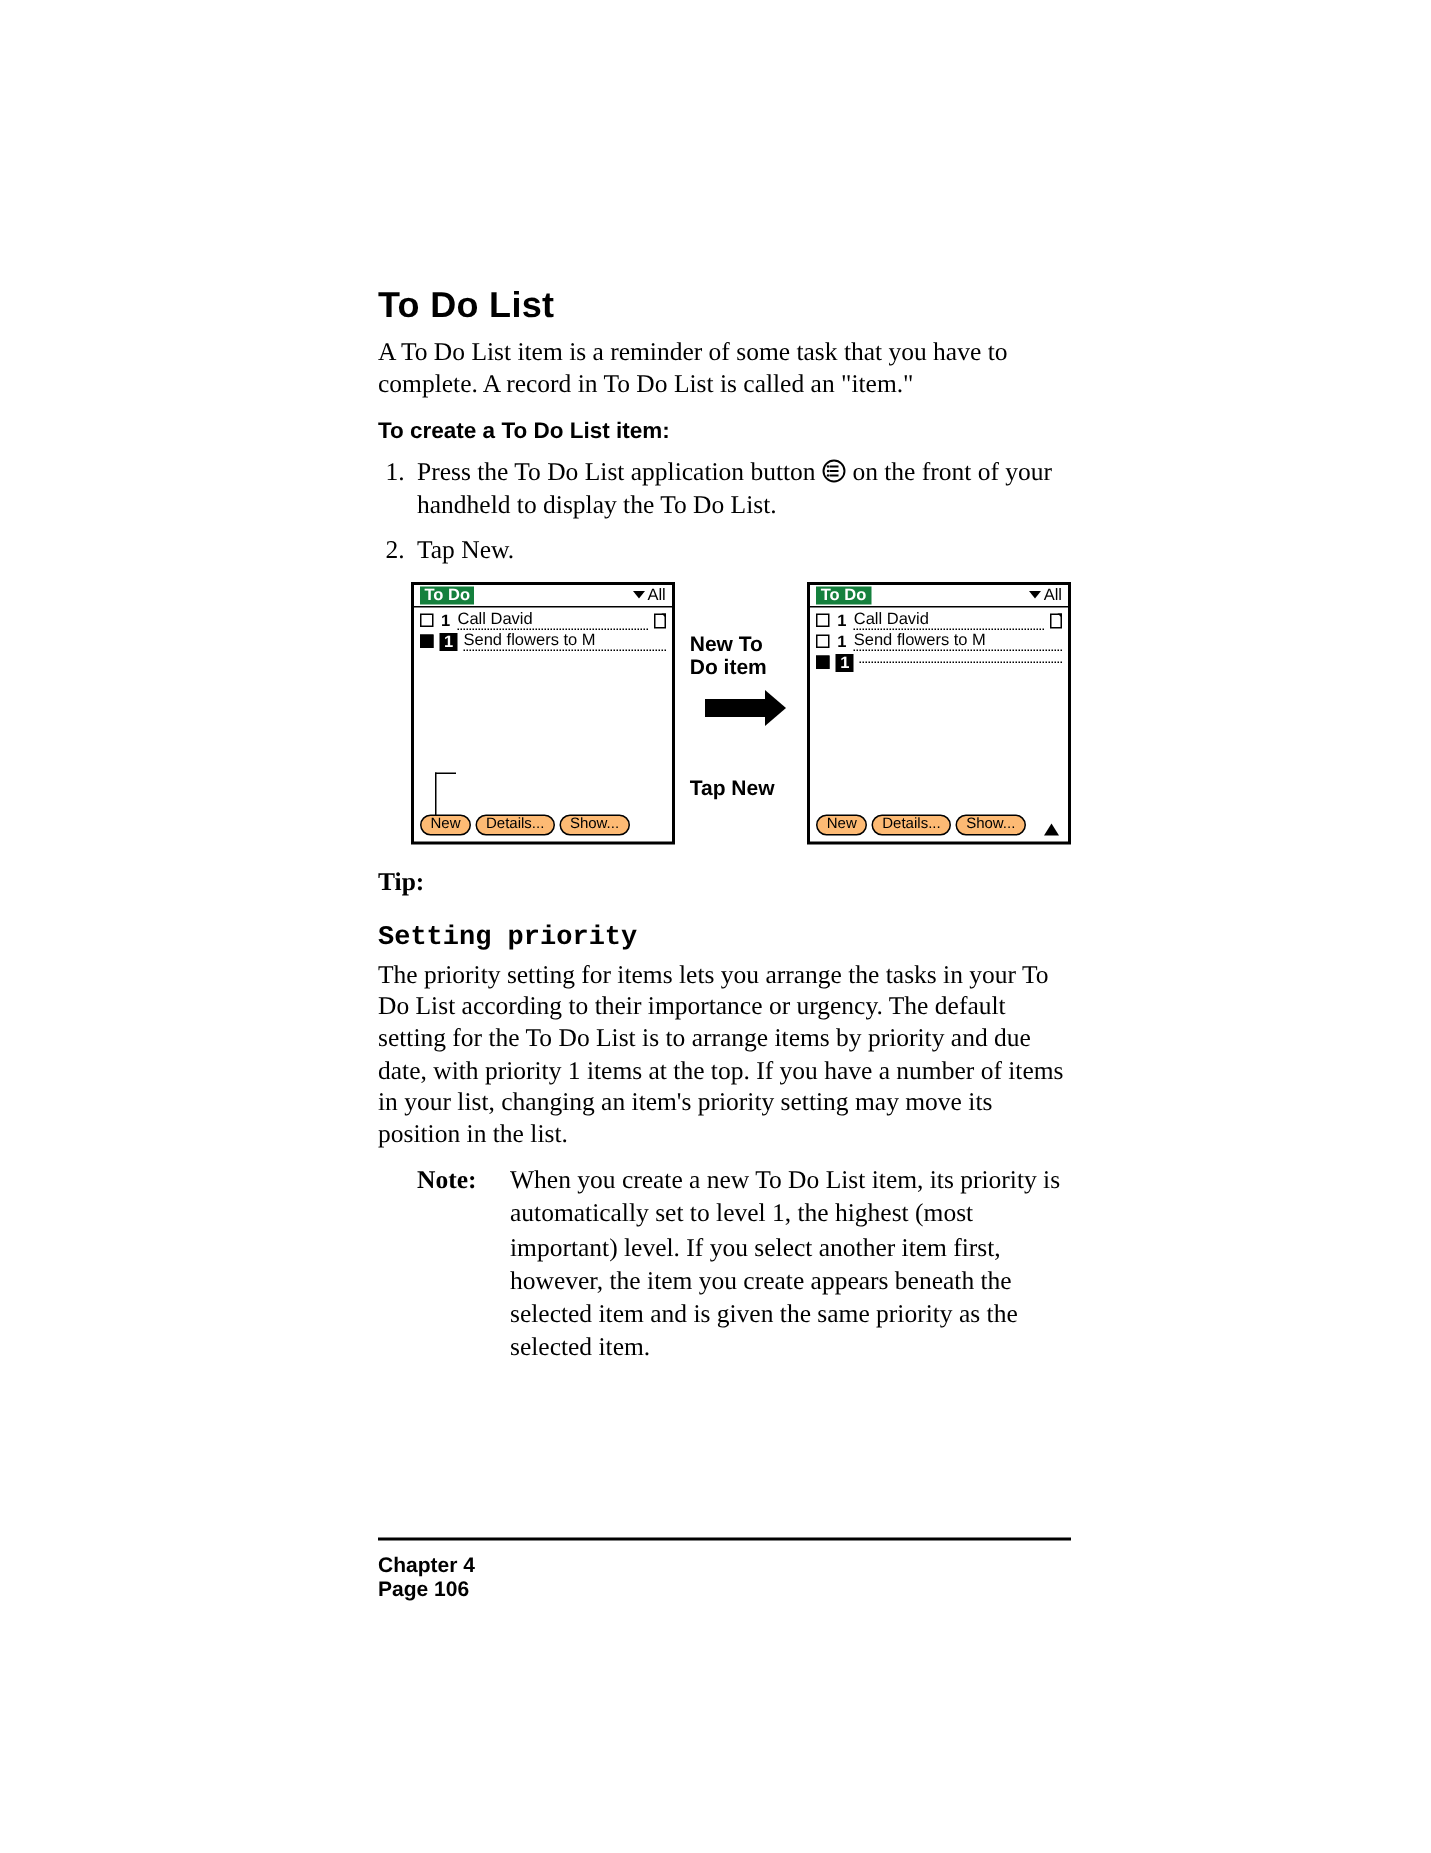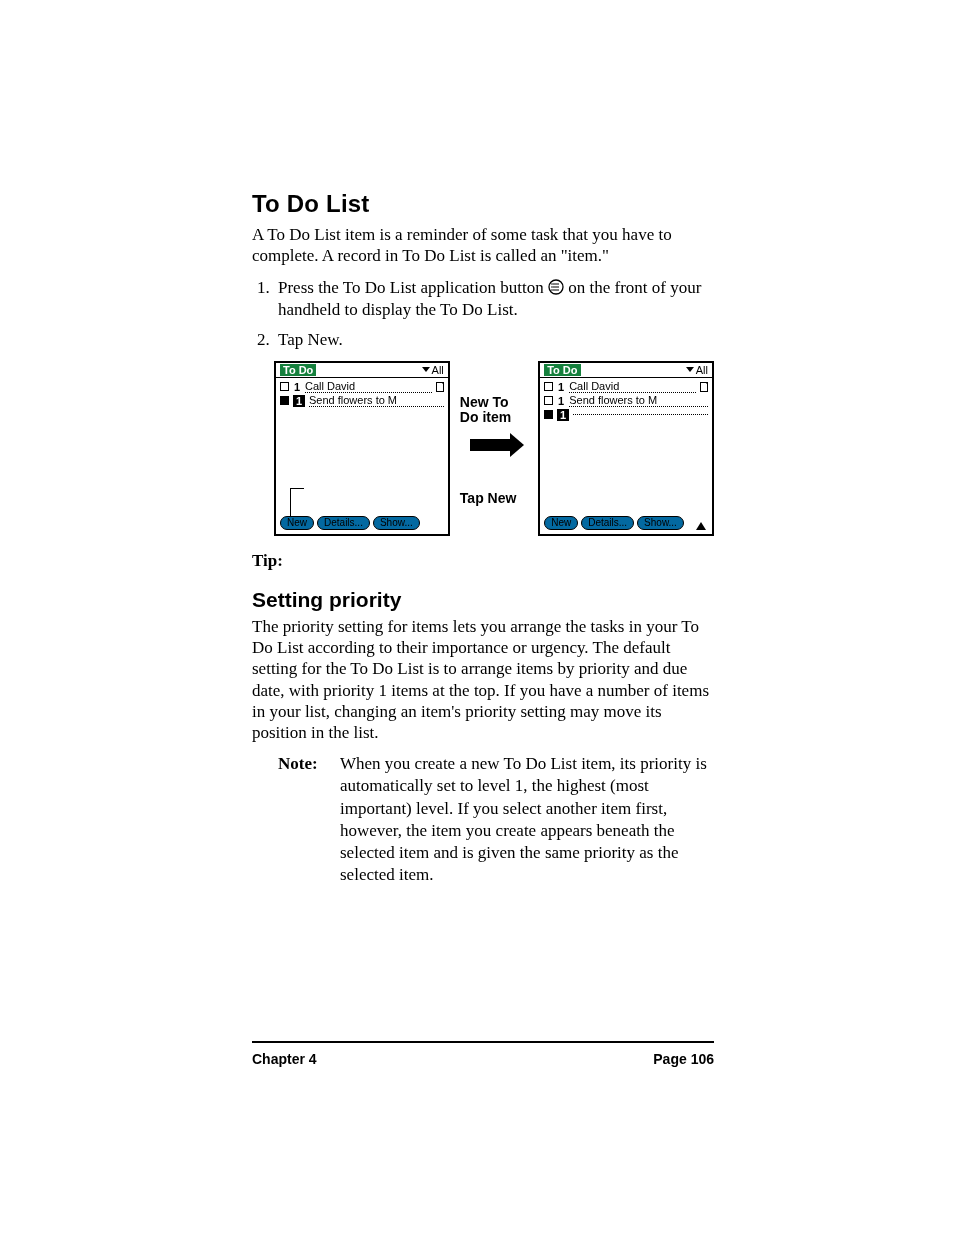--- a/index.html
+++ b/index.html
@@ -136,21 +136,21 @@
     left: 4px;
     display: flex;
     gap: 3px;
   }
   .pill {
     border: 1px solid #000;
     border-radius: 8px;
     padding: 0 6px;
     font-size: 10px;
     line-height: 12px;
-    background: #0369a1;
+    background: #fdba74;
   }
   .callouts {
     width: 70px;
     font-family: Arial, Helvetica, sans-serif;
     font-weight: 900;
     font-size: 14px;
     line-height: 1.1;
     position: relative;
   }
   .callouts .label-top { position: absolute; top: 34px; left: 0; right: 0;}
@@ -193,49 +193,50 @@
   }
   .tip-row .lbl, .note-row .lbl {
     font-weight: bold;
     flex-shrink: 0;
     width: 44px;
   }
   .note-row .lbl { width: 48px; }
   .note-row { margin-left: 0; }
   .note-row .txt, .tip-row .txt { flex: 1; }
   h2.sub-title {
-    font-family: Liberation Sans, sans-serif;
-    font-weight: 900;
-    font-size: 21px;
+    font-family: Liberation Mono, monospace;
+    font-weight: 900;
+    font-size: 18px;
     margin: 16px 0 4px 0;
   }
   .footer {
     position: absolute;
     left: 252px;
     right: 240px;
     bottom: 168px;
     border-top: 2px solid #000;
     padding-top: 8px;
     display: flex;
-    justify-content: space-between;
     font-family: Arial, Helvetica, sans-serif;
     font-weight: 900;
     font-size: 14px;
+    flex-direction: column;
   }
   .note-wrap { padding-left: 26px; }
 </style>
 </head>
 <body>
 
 <div class="page">
 
   <h1 class="section-title">To Do List</h1>
 
   <p class="body">A To Do List item is a reminder of some task that you have to complete. A record in To Do List is called an "item."</p>
 
+  <div class="sub-head">To create a To Do List item:</div>
 
   <ol class="steps" start="1">
     <li>
       <span>Press the To Do List application button </span>
       <span class="inline-icon">
         <svg viewBox="0 0 16 16" width="16" height="16">
           <circle cx="8" cy="8" r="7" fill="none" stroke="#000" stroke-width="1.3"></circle>
           <path d="M5 5 L11 5 M5 8 L11 8 M5 11 L11 11" stroke="#000" stroke-width="1.2"></path>
           <circle cx="4" cy="5" r="0.8" fill="#000"></circle>
           <circle cx="4" cy="8" r="0.8" fill="#000"></circle>

